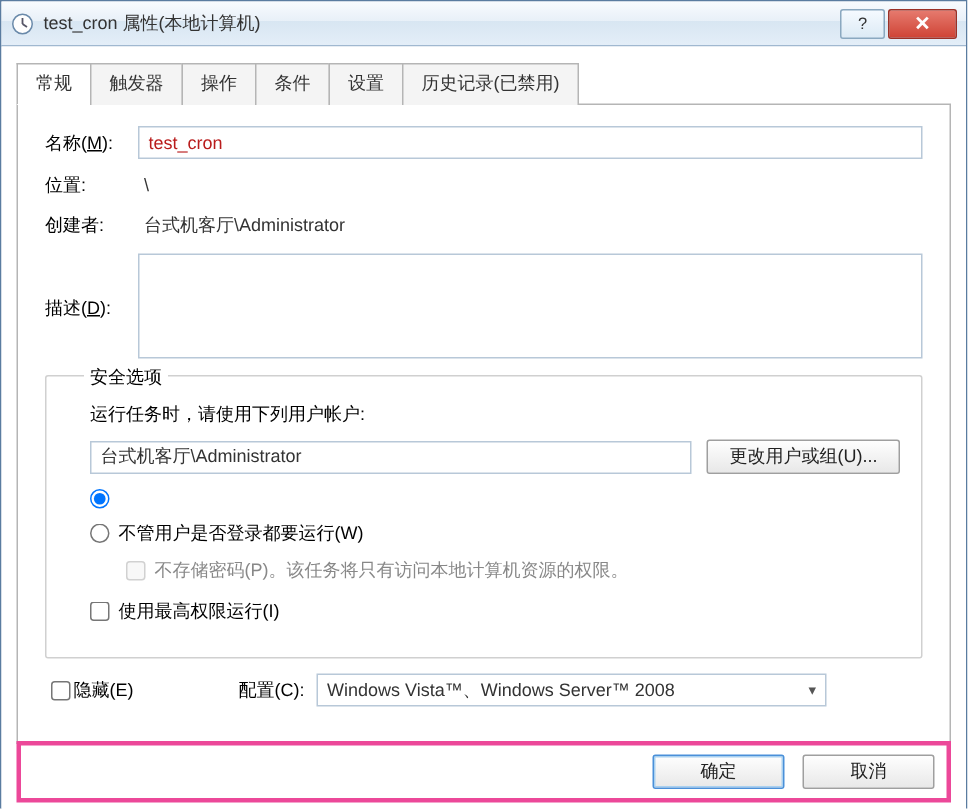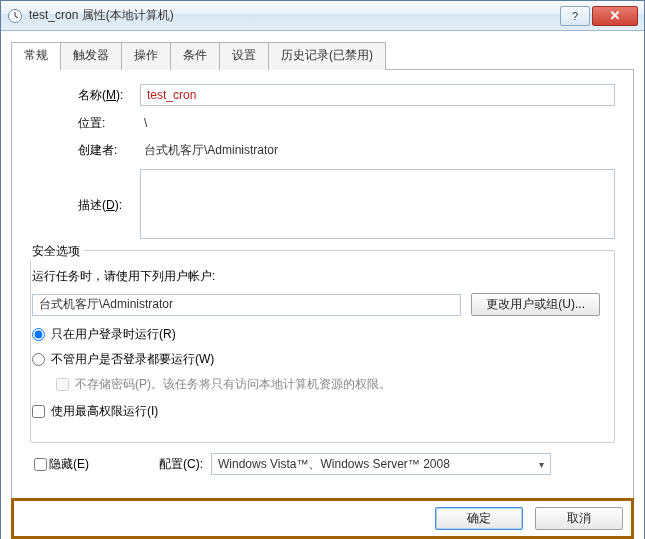--- a/index.html
+++ b/index.html
@@ -14,30 +14,30 @@
 .tbtn.close { width: 46px; background: linear-gradient(to bottom,#e67a6e,#cf4436); border-color:#9b3026; color:#fff; font-weight:bold; font-size:13px;}
 
 .client { background: #fff; padding: 10px 10px 12px 10px; }
 
 .tabs { display:flex; border-bottom:1px solid #b5b5b5; margin-bottom: 0; }
 .tab { padding: 4px 12px 5px 12px; border:1px solid #b5b5b5; border-bottom:none; background:#f4f4f4; margin-right:-1px; position:relative; top:1px; cursor:pointer; color:#333;text-align:center;}
 .tab.active { background:#fff; border-bottom:1px solid #fff; }
 
 .tab-content { border:1px solid #b5b5b5; border-top:none; padding: 14px 18px 14px 18px; }
 
-.row { display:flex; align-items:center; margin-bottom: 8px; margin-left: 48px; }
+.row { display:flex; align-items:center; margin-bottom: 8px; }
 .row-label { width: 62px; color:#000; }
 .row-val { flex:1; }
 
 .text-input { width: 100%; height: 22px; border: 1px solid #b8c8d8; background:#fff; padding: 2px 6px; color:#b91c1c; }
 .plain-val { padding: 2px 4px; color: #333; }
 
 .textarea { width: 100%; height: 70px; border:1px solid #b8c8d8; background:#fff; resize:none; padding:4px 6px; color:#333; }
 
-.fieldset { border:1px solid #d0d0d0; border-radius:2px; padding: 12px 14px 14px 1px; margin-top: 8px; }
+.fieldset { border:1px solid #d0d0d0; border-radius:2px; padding: 12px 14px 14px 29px; margin-top: 8px; }
 .fieldset-legend { padding: 0 4px; color:#000; background:#fff; position:relative; top:-20px; left:-4px; display:inline-block; }
 .fieldset-body { margin-top:-12px; }
 
 .acct-row { display:flex; align-items:center; gap:10px; margin: 8px 0 10px 0; }
 .acct-input { flex:1; height:22px; border:1px solid #b8c8d8; background:#fff; padding:2px 6px; color:#333;}
 .win-btn { height: 23px; padding: 0 14px; border:1px solid #9f9f9f; background:linear-gradient(to bottom,#fefefe,#e8e8e8); cursor:pointer; color:#222; border-radius:2px;}
 .win-btn.default { border:1px solid #4a90d9; box-shadow: inset 0 0 0 1px #a8d0f0; }
 
 .radio-row, .check-row { display:flex; align-items:center; margin: 8px 0; color:#000;}
 .radio-row input, .check-row input { margin-right: 6px; }
@@ -46,21 +46,21 @@
 
 .footer { display:flex; align-items:center; padding: 10px 4px 10px 4px; }
 .footer-left { display:flex; align-items:center; gap:2px;}
 .footer-middle { display:flex; align-items:center; margin-left:70px; gap:8px; flex:1;}
 .select { height:22px; border:1px solid #b8c8d8; background:#fff; padding:2px 6px; width: 340px; color:#333; display:flex; align-items:center; justify-content:space-between;}
 .select-arrow { color:#555; font-size:10px; }
 
 .dlg-buttons { display:flex; justify-content:flex-end; gap:12px; padding: 6px 8px 2px 8px;}
 .dlg-buttons .win-btn { width: 88px; }
 
-.highlight { border: 3px solid #a16207; position: relative; padding-bottom: 4px; margin-top:-2px;}
+.highlight { border: 3px solid #ec4899; position: relative; padding-bottom: 4px; margin-top:-2px;}
 
 .under { text-decoration: underline; }
 </style>
 </head>
 <body>
 
 <div class="window">
 
   <div class="titlebar">
     <span class="titlebar-icon">
@@ -115,21 +115,20 @@
         <div class="fieldset-body">
           <div>运行任务时，请使用下列用户帐户:</div>
 
           <div class="acct-row">
             <input class="acct-input" readonly="" value="台式机客厅\Administrator" style="">
             <button class="win-btn"><span>更改用户或组(U)...</span></button>
           </div>
 
           <label class="radio-row">
             <input type="radio" name="runwhen" checked="" style="">
-            <span><span>只在用户登录时运行(R)</span></span>
           </label>
 
           <label class="radio-row">
             <input type="radio" name="runwhen" style="">
             <span><span>不管用户是否登录都要运行(W)</span></span>
           </label>
 
           <label class="check-sub">
             <input type="checkbox" disabled="" style="">
             <span>不存储密码(P)。该任务将只有访问本地计算机资源的权限。</span>

